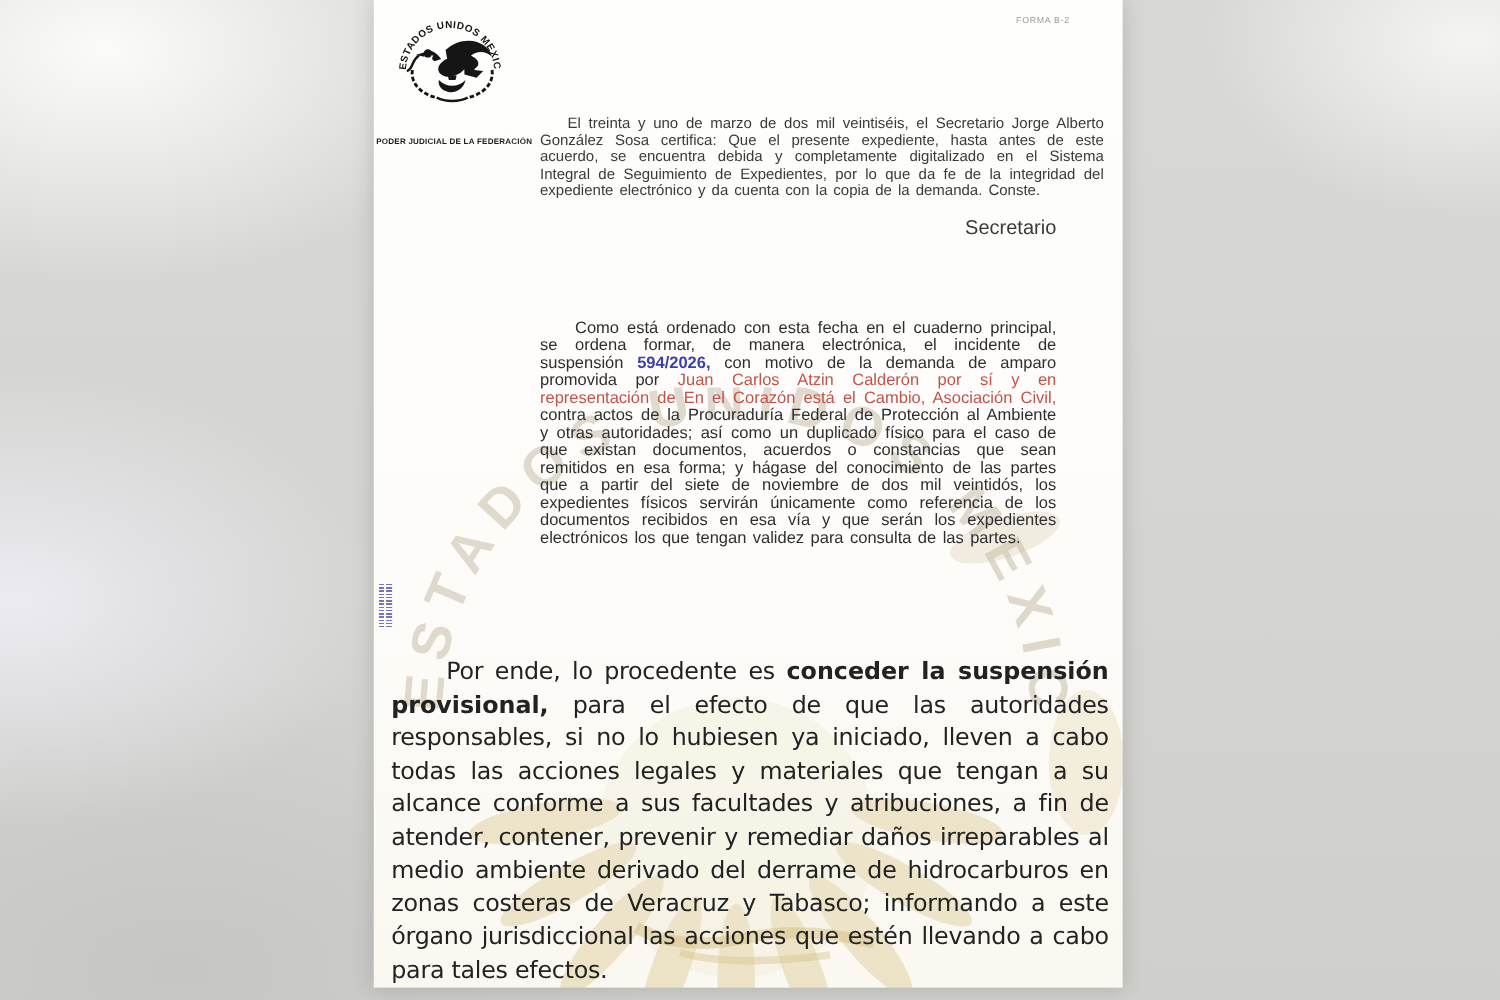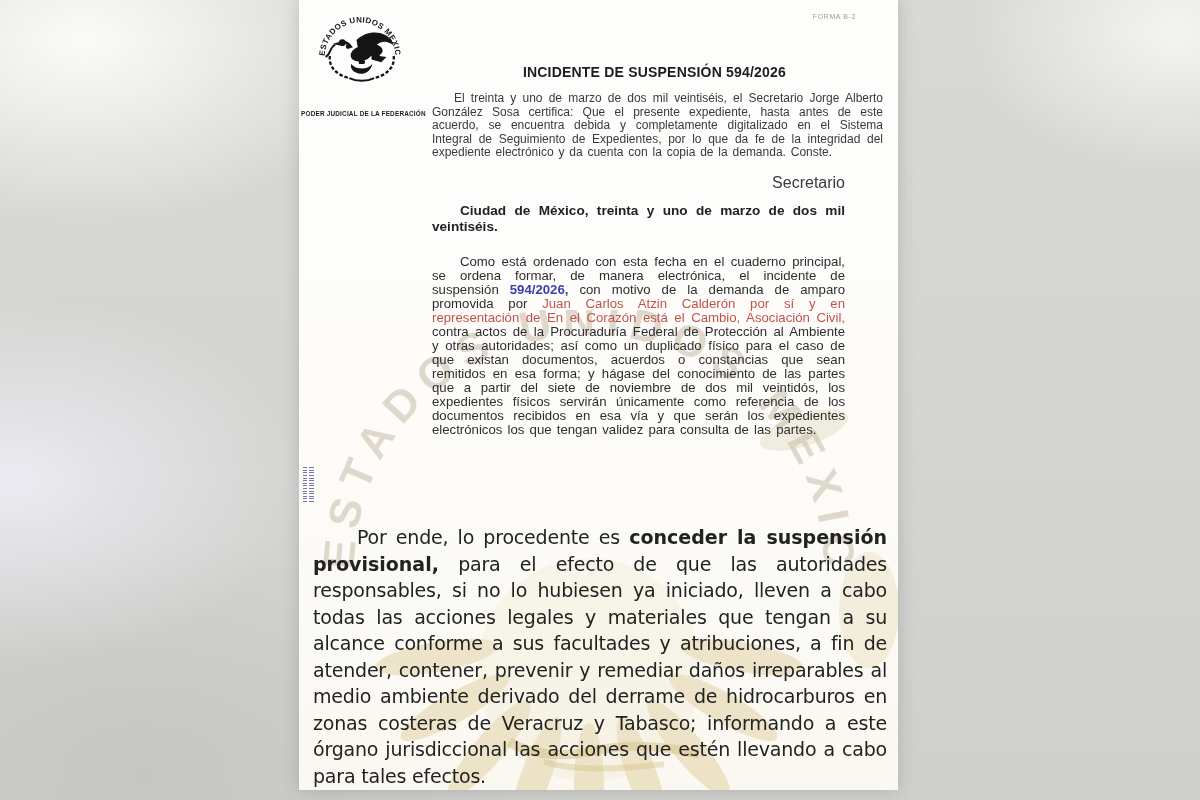--- a/index.html
+++ b/index.html
@@ -129,27 +129,25 @@
           <path d="M -34,2 C -36,14 -26,24 -12,27" stroke="#151515" stroke-width="2.6" fill="none" stroke-dasharray="4 2.2"></path>
           <path d="M 38,2 C 40,14 30,24 16,27" stroke="#151515" stroke-width="2.6" fill="none" stroke-dasharray="4 2.2"></path>
           <path d="M -12,27 C -4,31 8,31 16,27" stroke="#151515" stroke-width="2.4" fill="none"></path>
         </g>
       </svg>
       <div class="seal-caption">PODER JUDICIAL DE LA FEDERACIÓN</div>
     </div>
 
     <div class="forma-label">FORMA B-2</div>
 
-    <div class="doc-title">INCIDENTE DE SUSPENSIÓN 594/2026</div>
 
     <div class="certification">El treinta y uno de marzo de dos mil veintiséis, el Secretario Jorge Alberto González Sosa certifica: Que el presente expediente, hasta antes de este acuerdo, se encuentra debida y completamente digitalizado en el Sistema Integral de Seguimiento de Expedientes, por lo que da fe de la integridad del expediente electrónico y da cuenta con la copia de la demanda. Conste.</div>
 
     <div class="secretary">Secretario</div>
 
-    <div class="dateline">Ciudad de México, treinta y uno de marzo de dos mil veintiséis.</div>
 
     <div class="order-paragraph"><span>Como está ordenado con esta fecha en el cuaderno principal, se ordena formar, de manera electrónica, el incidente de suspensión </span><span class="case-number" id="caseNumber" style="color: rgb(58, 63, 174);">594/2026,</span><span> con motivo de la demanda de amparo promovida por </span><span class="party-red" id="partyRed" style="color: rgb(192, 84, 74);">Juan Carlos Atzin Calderón por sí y en representación de En el Corazón está el Cambio, Asociación Civil,</span><span> contra actos de la Procuraduría Federal de Protección al Ambiente y otras autoridades; así como un duplicado físico para el caso de que existan documentos, acuerdos o constancias que sean remitidos en esa forma; y hágase del conocimiento de las partes que a partir del siete de noviembre de dos mil veintidós, los expedientes físicos servirán únicamente como referencia de los documentos recibidos en esa vía y que serán los expedientes electrónicos los que tengan validez para consulta de las partes.</span></div>
 
     <div class="margin-stamp"></div>
 
     <div class="resolution"><span>Por ende, lo procedente es </span><b>conceder la suspensión provisional,</b><span> para el efecto de que las autoridades responsables, si no lo hubiesen ya iniciado, lleven a cabo todas las acciones legales y materiales que tengan a su alcance conforme a sus facultades y atribuciones, a fin de atender, contener, prevenir y remediar daños irreparables al medio ambiente derivado del derrame de hidrocarburos en zonas costeras de Veracruz y Tabasco; informando a este órgano jurisdiccional las acciones que estén llevando a cabo para tales efectos.</span></div>
 
   </div>
 </div>
 

